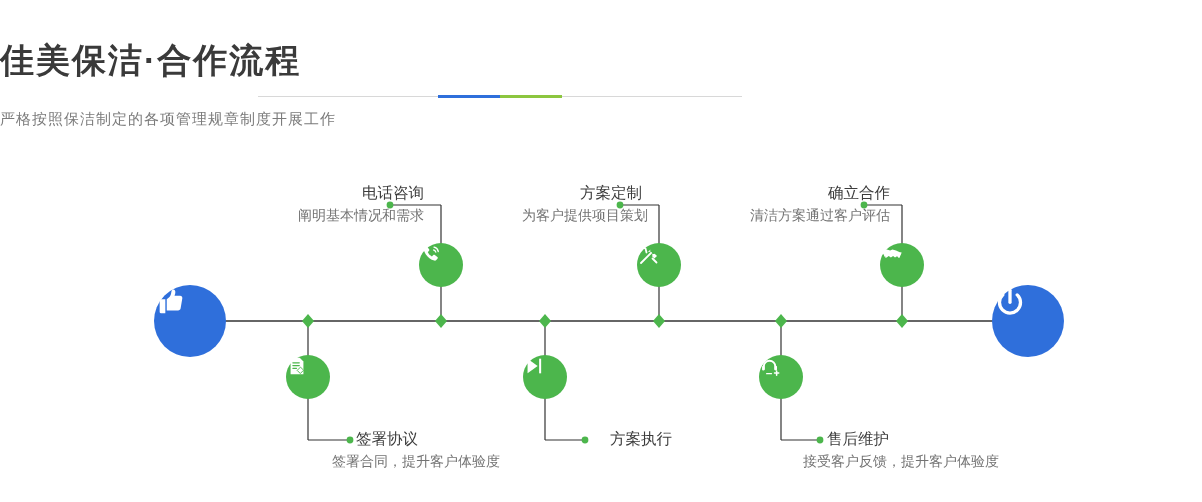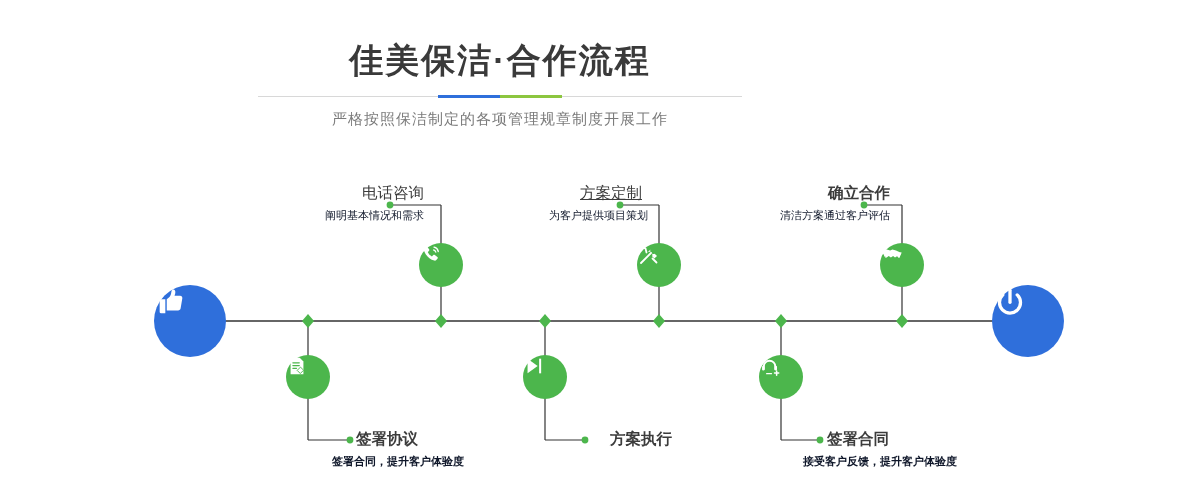--- a/index.html
+++ b/index.html
@@ -15,21 +15,20 @@
     overflow: hidden;
     position: relative;
   }
 
   
   .header {
     position: absolute;
     top: 0;
     left: 0;
     width: 1000px;
-    text-align: center;
   }
   .title {
     margin-top: 38px;
     font-size: 34px;
     font-weight: bold;
     letter-spacing: 2px;
     color: #3a3a3a;
     line-height: 44px;
   }
   .rule-wrap {
@@ -107,26 +106,26 @@
   .label {
     position: absolute;
     white-space: nowrap;
   }
   .label .lbl-title {
     font-size: 15.5px;
     color: #3c3c3c;
     line-height: 22px;
   }
   .label .lbl-desc {
-    font-size: 11px;
-    color: #0f172a;
+    font-size: 14px;
+    color: #737373;
     line-height: 22px;
   }
   .label.above { text-align: left; }
-  .label.below { text-align: left; font-weight: bold; }
+  .label.below { text-align: left; }
 </style>
 </head>
 <body>
 
 <div class="header">
   <div class="title">佳美保洁·合作流程</div>
   <div class="rule-wrap">
     <span class="rule-line"></span>
     <span class="rule-blue"></span>
     <span class="rule-green"></span>
@@ -222,21 +221,21 @@
     <span>
       <svg width="24" height="24" viewBox="0 0 24 24" fill="none" stroke="#ffffff" stroke-width="1.8" stroke-linecap="round">
         <path d="M4 20L14 10"></path>
         <path d="M13.5 6.5a3.2 3.2 0 0 0 4.2 4.2l2.3 2.3-2.6 2.6-2.3-2.3a3.2 3.2 0 0 0-4.2-4.2z" fill="#ffffff" stroke="none"></path>
         <path d="M4.5 4.5l4 1 1 4"></path>
         <path d="M19.5 19.5l-4-4"></path>
       </svg>
     </span>
   </div>
   <div class="label above" style="left:470px; top:182px; width:190px;">
-    <div class="lbl-title" style="text-align:right; padding-right:18px;text-decoration:underline;">方案定制</div>
+    <div class="lbl-title" style="text-align:right; padding-right:18px;">方案定制</div>
     <div class="lbl-desc" style="text-align:right; padding-right:12px;">为客户提供项目策划</div>
   </div>
 
   <div class="node" style="left:523px; top:355px;">
     <span>
       <svg width="22" height="22" viewBox="0 0 24 24" fill="#ffffff">
         <polygon points="5,4 16,12 5,20"></polygon>
         <rect x="17.6" y="4" width="2.2" height="16"></rect>
       </svg>
     </span>
@@ -247,33 +246,33 @@
 
   <div class="node" style="left:880px; top:243px;">
     <span>
       <svg width="24" height="24" viewBox="0 0 24 24" fill="#ffffff">
         <path d="M2.5 9.5L6 6.2l4.2 1.4 2.2-1.2 3.6 1 5.5 2.6-2.2 5-2.3-1.8-2 1.3-1.9-1.4-2.2 1.5-2.2-1.6-2.4 1.8z"></path>
         <path d="M3 9l2.5 5.5M21 9.2l-2.3 5.3" stroke="#ffffff" stroke-width="1" fill="none"></path>
       </svg>
     </span>
   </div>
   <div class="label above" style="left:712px; top:182px; width:196px;">
-    <div class="lbl-title" style="text-align:right; padding-right:18px;font-weight:bold;">确立合作</div>
+    <div class="lbl-title" style="text-align:right; padding-right:18px;">确立合作</div>
     <div class="lbl-desc" style="text-align:right; padding-right:18px;">清洁方案通过客户评估</div>
   </div>
 
   <div class="node" style="left:759px; top:355px;">
     <span>
       <svg width="23" height="23" viewBox="0 0 24 24" fill="#ffffff">
         <path d="M4 12a7 7 0 0 1 14 0v3.5h-2V12a5 5 0 0 0-10 0v3.5H4z"></path>
         <rect x="3.2" y="11.2" width="2.6" height="5" rx="1.2"></rect>
         <rect x="16.2" y="11.2" width="2.6" height="5" rx="1.2"></rect>
         <path d="M8 19.5h5" stroke="#ffffff" stroke-width="1.4" stroke-linecap="round"></path>
         <path d="M18.4 16.6v4.4M16.2 18.8h4.4" stroke="#ffffff" stroke-width="1.6" stroke-linecap="round"></path>
       </svg>
     </span>
   </div>
   <div class="label below" style="left:827px; top:428px; width:260px;">
-    <div class="lbl-title">签署合同</div>
+    <div class="lbl-title">售后维护</div>
     <div class="lbl-desc" style="margin-left:-24px;">接受客户反馈，提升客户体验度</div>
   </div>
 
 </div>
 
 </body></html>

